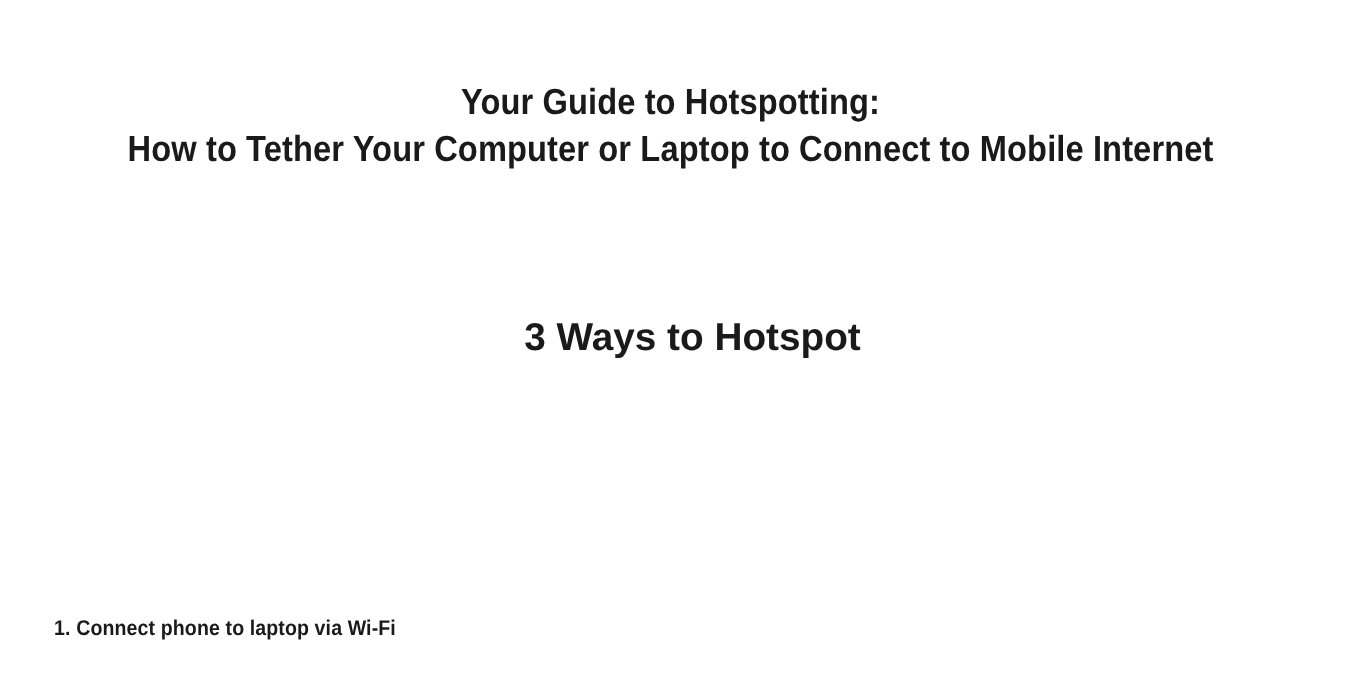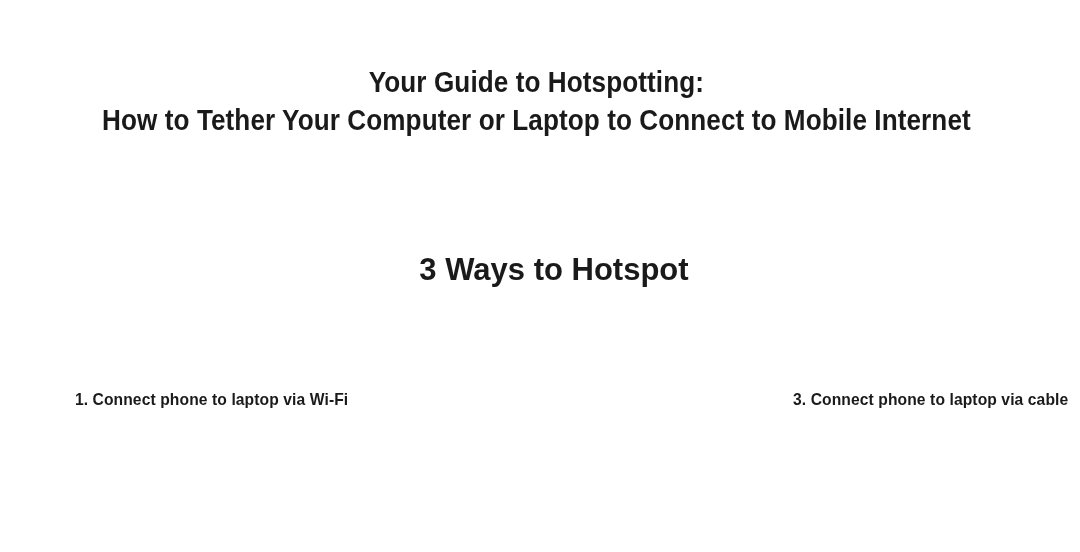--- a/index.html
+++ b/index.html
@@ -74,21 +74,21 @@
     height: 228px;
     display: flex;
     align-items: flex-end;
     justify-content: space-between;
     box-sizing: border-box;
   }
   .step-col {
     width: 360px;
     height: 228px;
     display: flex;
-    flex-direction: row;
+    flex-direction: column;
     align-items: center;
     justify-content: flex-end;
     box-sizing: border-box;
     gap: 16px;
   }
   .step-figure {
     width: 330px;
     flex: 1 1 auto;
     min-height: 0;
     
@@ -122,20 +122,16 @@
   <h2 class="section-heading">3 Ways to Hotspot</h2>
 
   <div class="steps-row">
 
     <div class="step-col">
       <div class="step-figure"></div>
       <span class="step-caption">1. Connect phone to laptop via Wi-Fi</span>
     </div>
 
 
-    <div class="step-col">
-      <div class="step-figure"></div>
-      <span class="step-caption">3. Connect phone to laptop via cable</span>
-    </div>
 
   </div>
 
 </div>
 
 </body></html>

